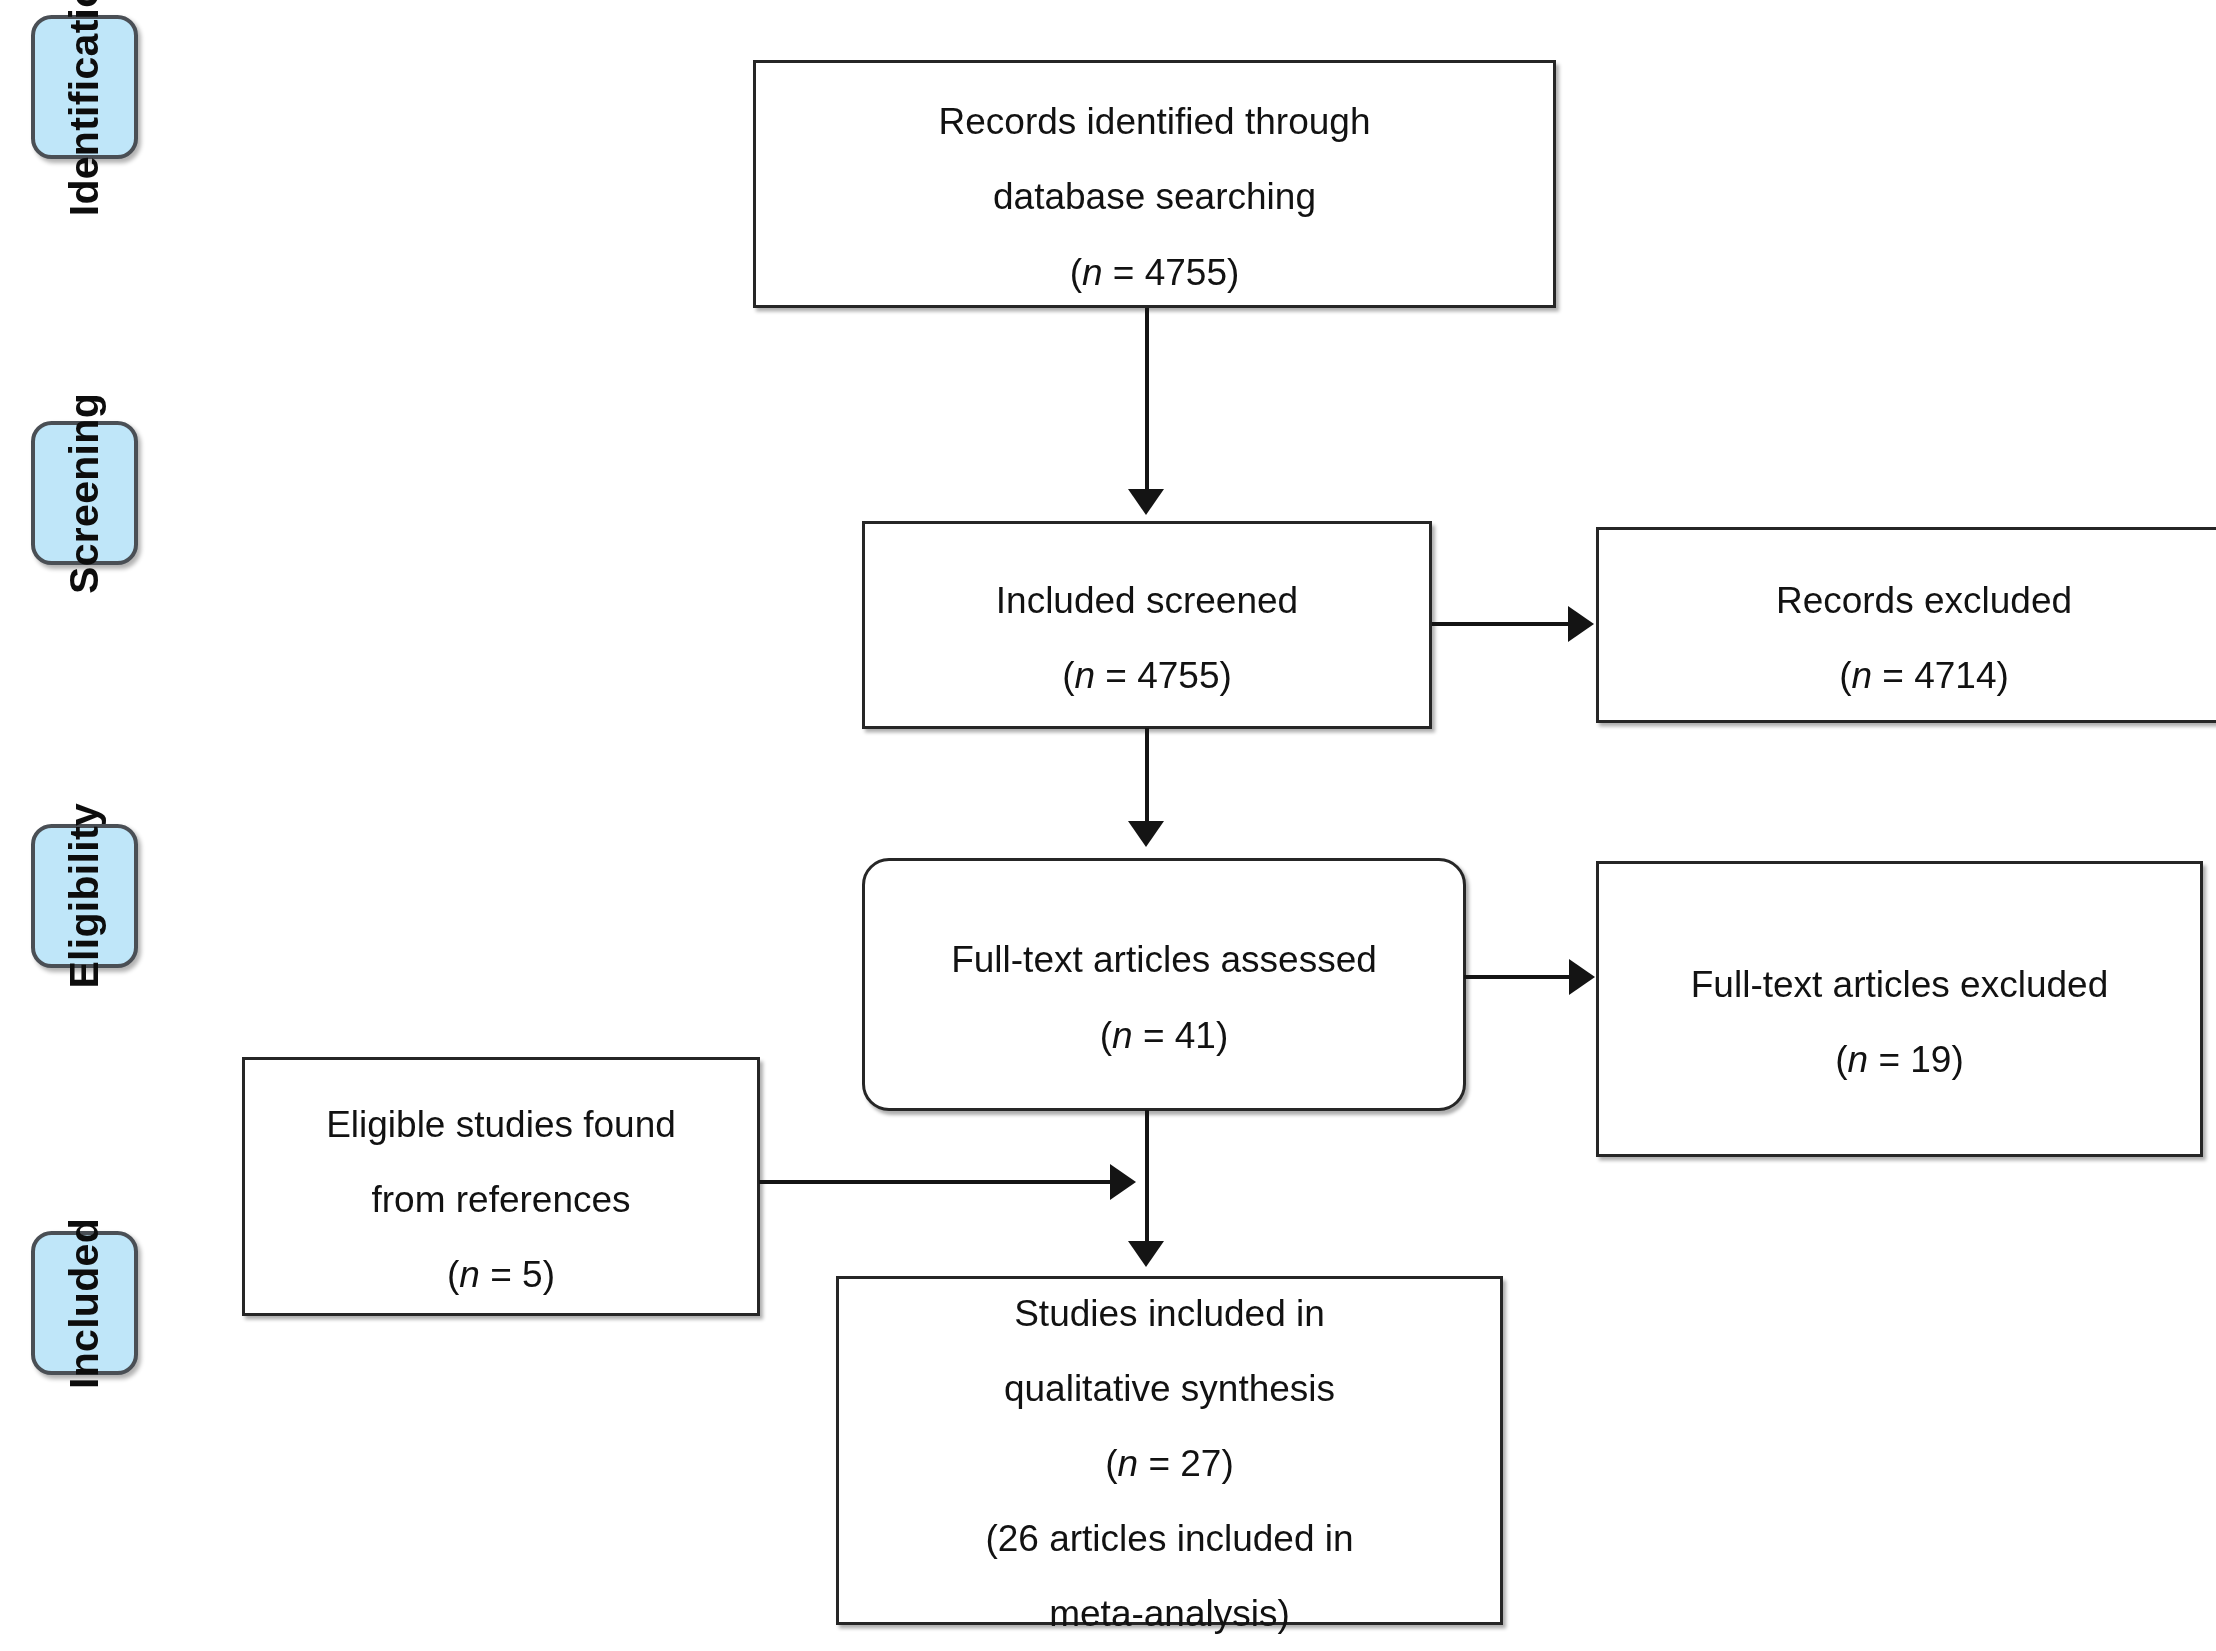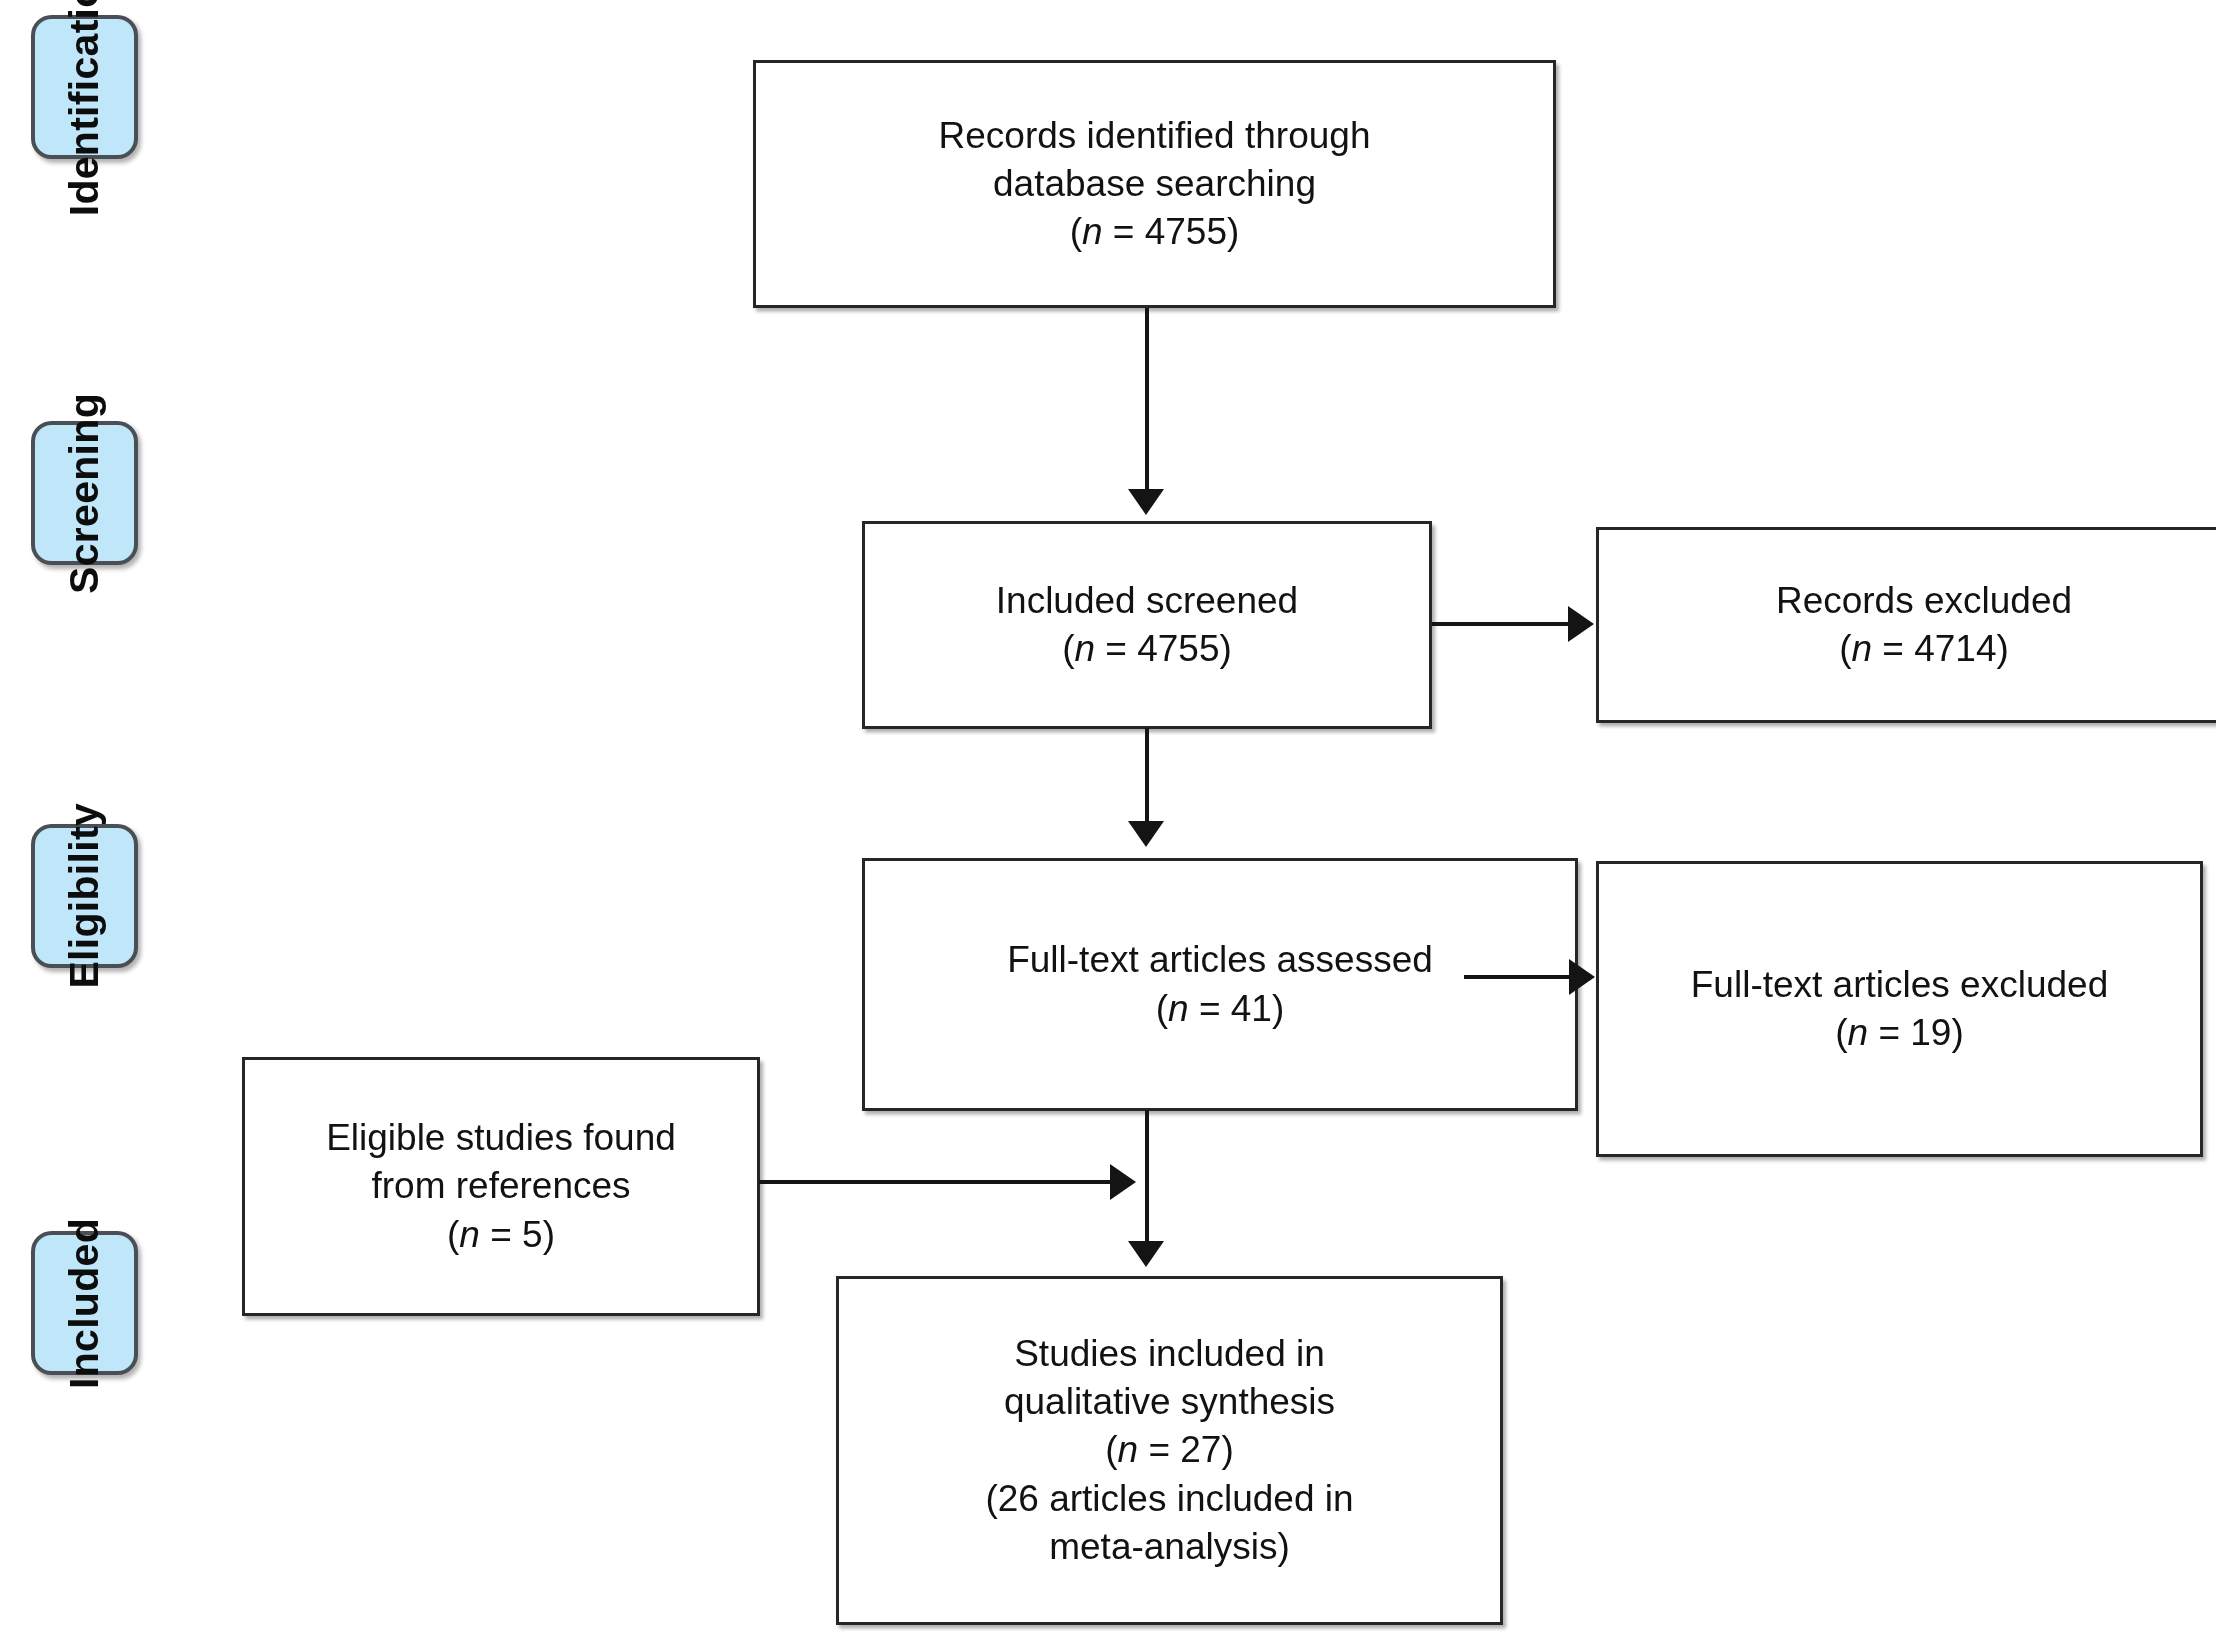--- a/index.html
+++ b/index.html
@@ -54,20 +54,21 @@
   }
   .box .box-text {
     font-size: 37px;
     line-height: 1.30;
     color: #121212;
     padding: 0 13.2px;
   }
   .box .box-text .nline {
     display: block;
     white-space: nowrap;
+    margin-top: 27px;
   }
   .ital-n { font-style: italic; }
 
   
   .vline {
     position: absolute;
     width: 3.6px;
     background: #141414;
   }
   .hline {
@@ -137,21 +138,21 @@
   <div class="box" style="left:1596px; top:527px; width:656px; height:196px;">
     <div class="box-text">
       <span class="nline">Records excluded</span>
       <span class="nline"><span>(</span><span class="ital-n">n</span><span> = </span><span>4714</span><span>)</span></span>
     </div>
   </div>
 
   <div class="vline" style="left:1145px; top:728px; width:3.6px; height:93px;"></div>
   <div class="arrow-down" style="left:1128px; top:821px;"></div>
 
-  <div class="box" style="left:862px; top:858px; width:716px; height:253px;">
+  <div class="box" style="left:862px; top:858px; width:604px; height:253px;border-radius:27px;">
     <div class="box-text">
       <span class="nline">Full-text articles assessed</span>
       <span class="nline"><span>(</span><span class="ital-n">n</span><span> = </span><span>41</span><span>)</span></span>
     </div>
   </div>
 
   <div class="hline" style="left:1464px; top:975px; width:123px; height:3.6px;"></div>
   <div class="arrow-right" style="left:1569px; top:959px;"></div>
 
   <div class="box" style="left:1596px; top:861px; width:607px; height:296px;">

